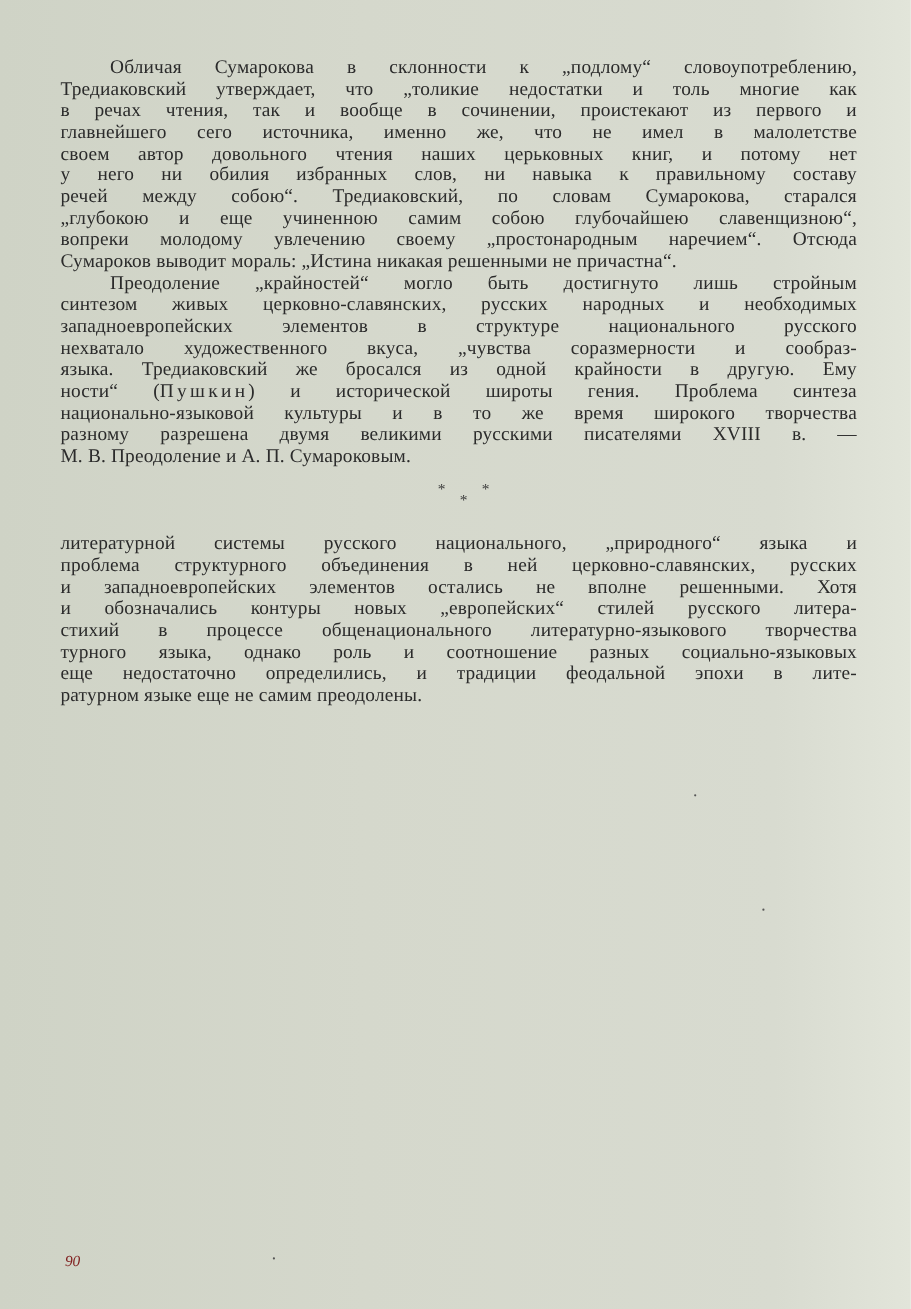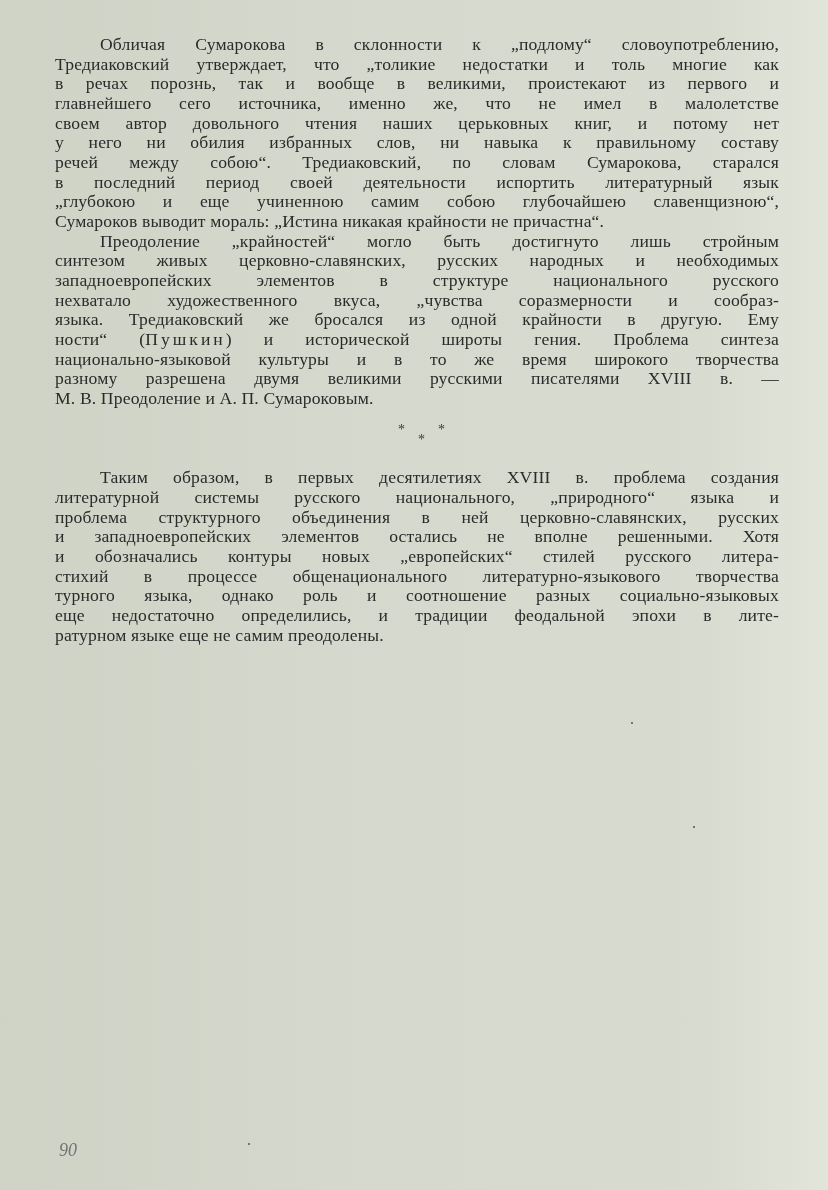--- a/index.html
+++ b/index.html
@@ -11,21 +11,21 @@
     height: 1190px;
     background: linear-gradient(90deg, #cfd3c6 0%, #d5d8cc 40%, #d8dbd0 85%, #e2e5da 100%);
     position: relative;
     overflow: hidden;
     font-family: "Liberation Serif", "DejaVu Serif", serif;
     color: #2b2b2b;
   }
   .page {
     position: absolute;
     left: 55px;
-    top: 35px;
+    top: 51px;
     width: 724px;
   }
   .para {
     margin: 0;
     font-size: 17.6px;
     line-height: 19.65px;
     text-align: justify;
     text-align-last: left;
     letter-spacing: 0.15px;
   }
@@ -53,50 +53,50 @@
   }
   .separator span {
     position: absolute;
   }
   .page-number {
     position: absolute;
     left: 59px;
     top: 1140px;
     font-family: "Liberation Serif", "DejaVu Serif", serif;
     font-style: italic;
-    font-size: 18px;
-    color: #737373;
+    font-size: 14px;
+    color: #7f1d1d;
   }
   .speck {
     position: absolute;
     width: 2px;
     height: 2px;
     border-radius: 50%;
     background: #555;
   }
   .spaced {
     letter-spacing: 3px;
   }
 </style>
 </head>
 <body>
 
 <div class="page">
 
   <div class="para">
     <span class="line indent">Обличая Сумарокова в склонности к „подлому“ словоупотреблению,</span>
     <span class="line">Тредиаковский утверждает, что „толикие недостатки и толь многие как</span>
-    <span class="line">в речах порознь, так и вообще в великими, проистекают из первого и</span>
+    <span class="line">в речах чтения, так и вообще в сочинении, проистекают из первого и</span>
     <span class="line">главнейшего сего источника, именно же, что не имел в малолетстве</span>
     <span class="line">своем автор довольного чтения наших церьковных книг, и потому нет</span>
     <span class="line">у него ни обилия избранных слов, ни навыка к правильному составу</span>
     <span class="line">речей между собою“. Тредиаковский, по словам Сумарокова, старался</span>
-    <span class="line">в последний период своей деятельности испортить литературный язык</span>
     <span class="line">„глубокою и еще учиненною самим собою глубочайшею славенщизною“,</span>
-    <span class="line last">Сумароков выводит мораль: „Истина никакая крайности не причастна“.</span>
+    <span class="line">вопреки молодому увлечению своему „простонародным наречием“. Отсюда</span>
+    <span class="line last">Сумароков выводит мораль: „Истина никакая решенными не причастна“.</span>
   </div>
 
   <div class="para">
     <span class="line indent">Преодоление „крайностей“ могло быть достигнуто лишь стройным</span>
     <span class="line">синтезом живых церковно-славянских, русских народных и необходимых</span>
     <span class="line">западноевропейских элементов в структуре национального русского</span>
     <span class="line">нехватало художественного вкуса, „чувства соразмерности и сообраз-</span>
     <span class="line">языка. Тредиаковский же бросался из одной крайности в другую. Ему</span>
     <span class="line">ности“ (<span class="spaced">Пушкин</span>) и исторической широты гения. Проблема синтеза</span>
     <span class="line">национально-языковой культуры и в то же время широкого творчества</span>
@@ -104,21 +104,20 @@
     <span class="line last">М. В. Преодоление и А. П. Сумароковым.</span>
   </div>
 
   <div class="separator">
     <span style="left:343px; top:4px;">*</span>
     <span style="left:383px; top:4px;">*</span>
     <span style="left:363px; top:14px;">*</span>
   </div>
 
   <div class="para">
-    <span class="line indent">Таким образом, в первых десятилетиях XVIII в. проблема создания</span>
     <span class="line">литературной системы русского национального, „природного“ языка и</span>
     <span class="line">проблема структурного объединения в ней церковно-славянских, русских</span>
     <span class="line">и западноевропейских элементов остались не вполне решенными. Хотя</span>
     <span class="line">и обозначались контуры новых „европейских“ стилей русского литера-</span>
     <span class="line">стихий в процессе общенационального литературно-языкового творчества</span>
     <span class="line">турного языка, однако роль и соотношение разных социально-языковых</span>
     <span class="line">еще недостаточно определились, и традиции феодальной эпохи в лите-</span>
     <span class="line last">ратурном языке еще не самим преодолены.</span>
   </div>
 

